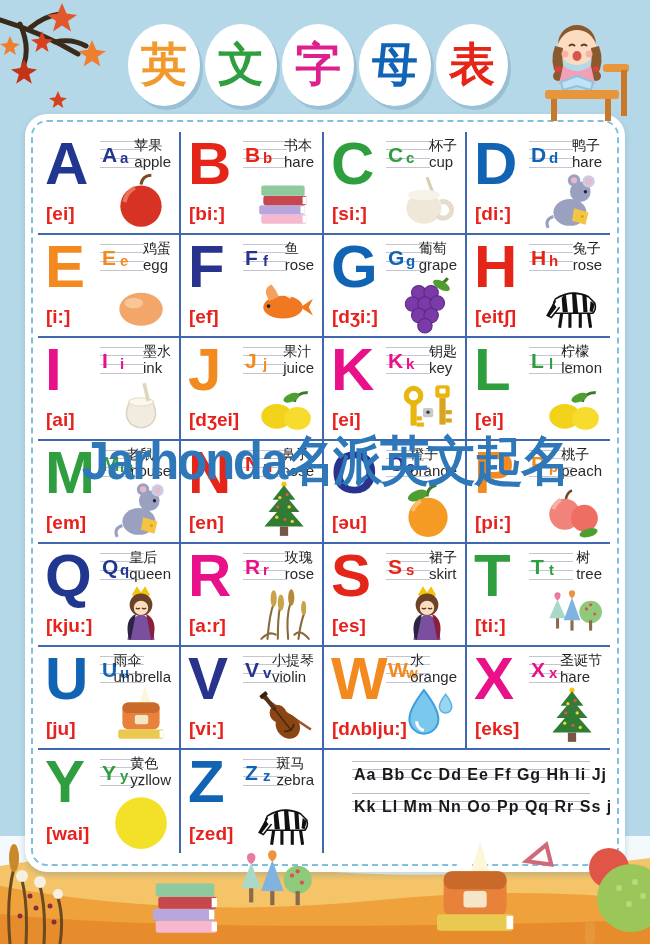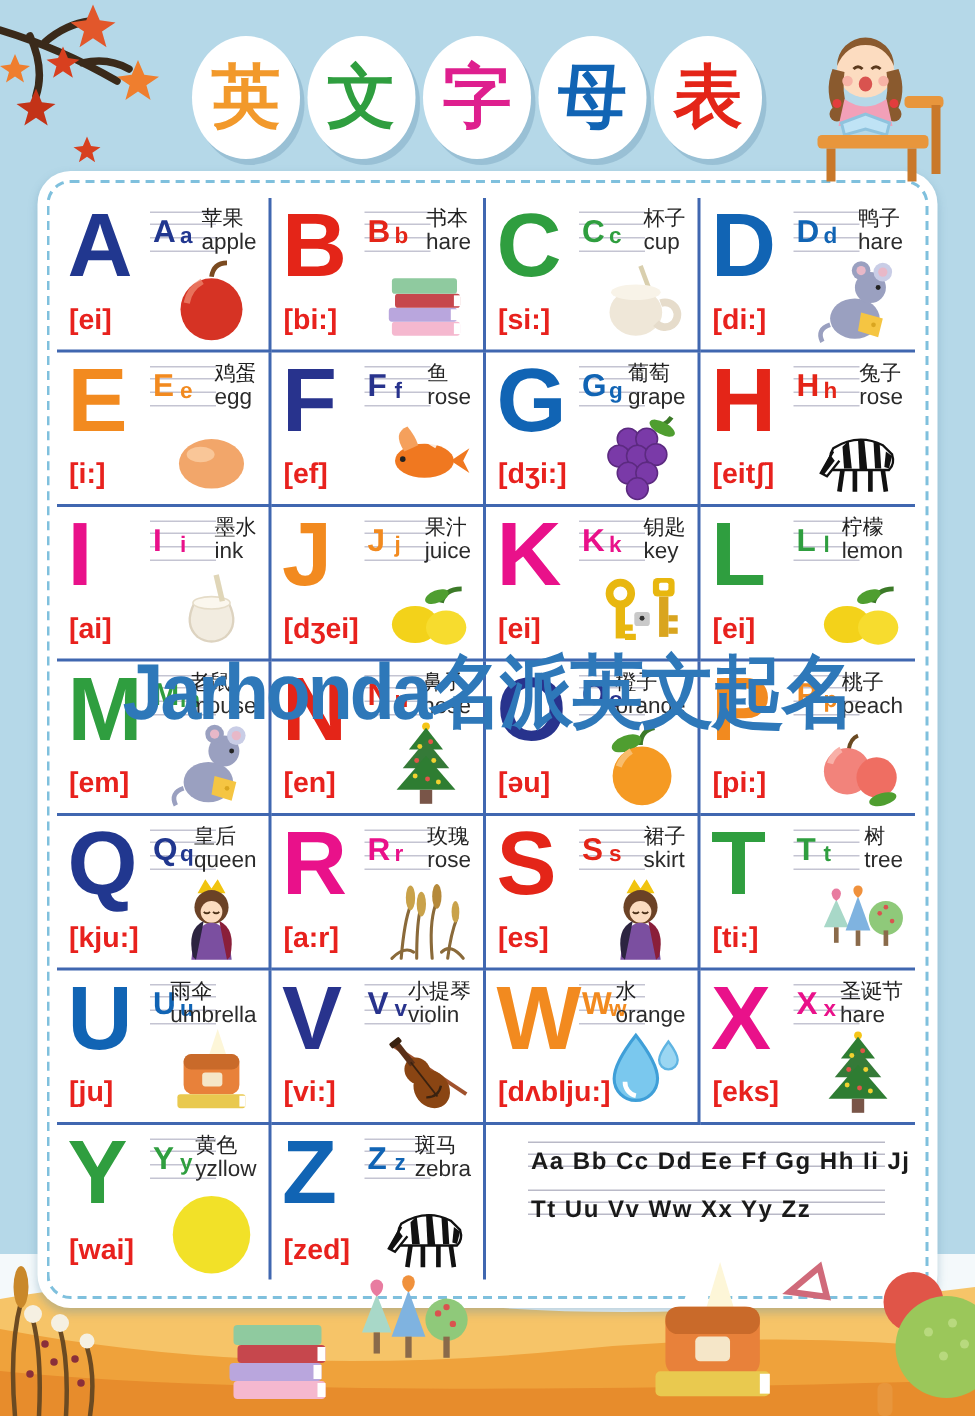--- a/index.html
+++ b/index.html
@@ -676,21 +676,21 @@
                 <path d="M48 28 l4 3 -2 8 -3 -1z"></path>
                 <path d="M12 30 l-6 12 2 1 7 -9z"></path>
               </g>
             </svg></div>
         </div>
         <div class="cell alpha-panel">
           <div class="alpha-line">
             <span>Aa Bb Cc Dd Ee Ff Gg Hh Ii Jj</span>
           </div>
           <div class="alpha-line">
-            <span>Tt Uu Vv Ww Xx Yy Zz</span>
+            <span>Kk Ll Mm Nn Oo Pp Qq Rr Ss j</span>
           </div>
         </div>
       </div>
   </div>
 
   <div class="watermark">Jarhonda名派英文起名</div>
 
   <svg class="deco-behind" style="left:0;top:836px" width="650" height="108" viewBox="0 0 650 108">
     <rect width="650" height="108" fill="#f4f9fb"></rect>
     <path d="M0 30 Q120 8 260 28 Q420 52 650 22 L650 108 0 108Z" fill="#f6c468"></path>

